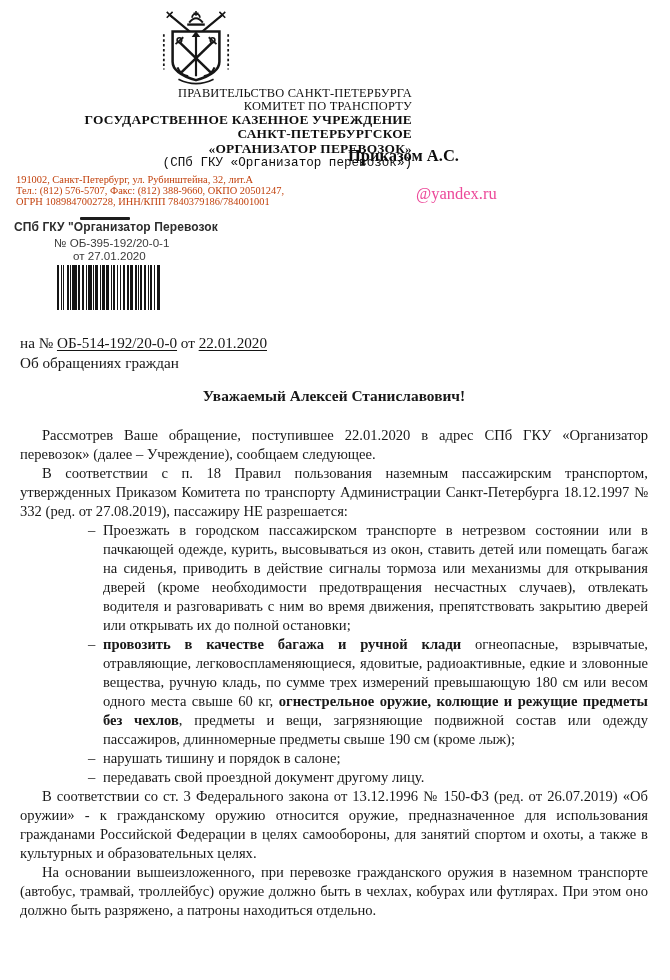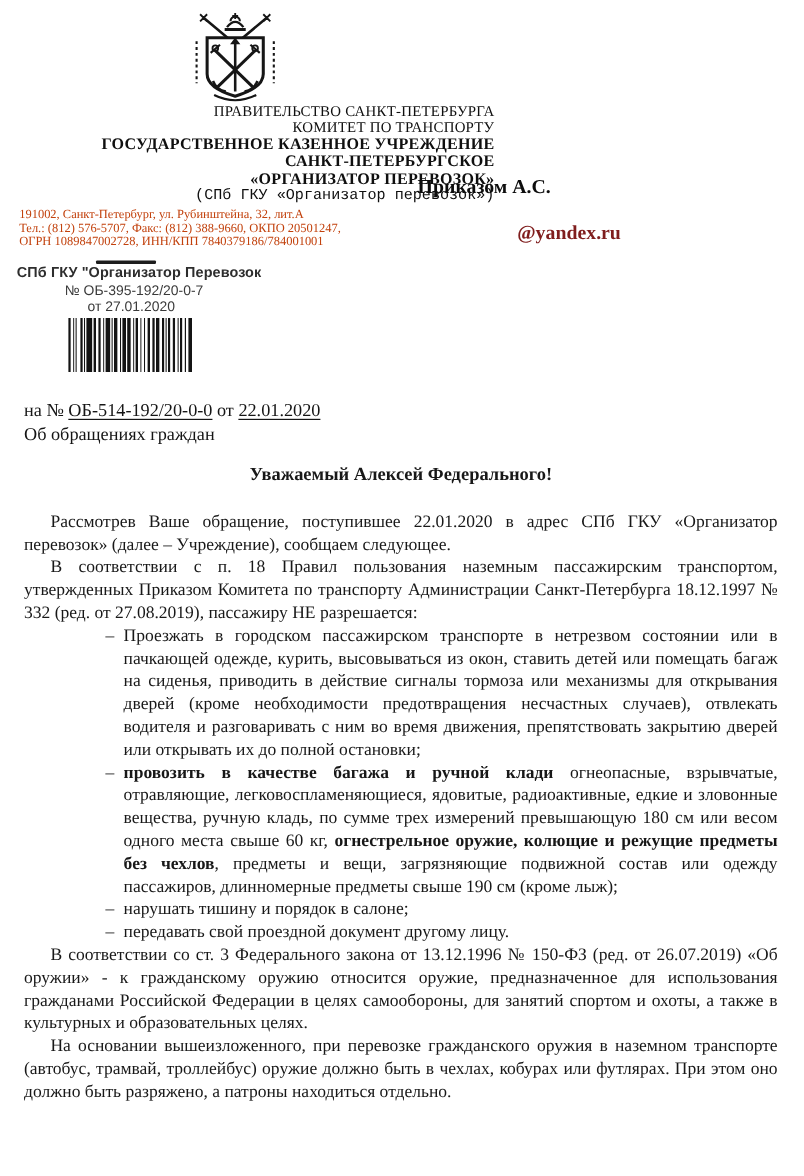--- a/index.html
+++ b/index.html
@@ -13,21 +13,21 @@
   }
   
   .crest{position:absolute;left:149px;top:8px;width:94px;height:78px;}
   .org-block{position:absolute;left:0;top:87px;width:412px;text-align:right;color:#0f0f0f;}
   .lh-reg{font-size:12.4px;line-height:13px;letter-spacing:.2px;}
   .lh-bold{font-size:13.4px;line-height:14.4px;font-weight:bold;letter-spacing:.2px;}
   .lh-sub{font-size:12.6px;line-height:14px;font-family:Liberation Mono, monospace;}
   .addr-block{position:absolute;left:0;top:174px;width:412px;color:#c2410c;margin-left:16px;}
   .addr-line{font-size:10.4px;line-height:11px;}
   .addressee{position:absolute;left:348px;top:146px;font-size:16.5px;font-weight:bold;color:#0d0d0d;}
-  .email{position:absolute;left:431px;top:184px;font-size:16.5px;font-weight:bold;color:#7f1d1d;}
+  .email{position:absolute;left:416px;top:184px;font-size:16.5px;font-weight:normal;color:#ec4899;}
   .lh-sep{position:absolute;left:80px;top:217px;width:50px;height:3px;background:#1d1d1d;border-radius:1px;}
   
   .stamp{font-family:"Liberation Sans", sans-serif;color:#333;}
   .stamp-org{position:absolute;left:14px;top:220px;font-size:12px;font-weight:bold;letter-spacing:.1px;color:#2d2d2d;}
   .stamp-num{position:absolute;left:54px;top:236px;font-size:11.6px;color:#3a3a3a;}
   .stamp-date{position:absolute;left:73px;top:249px;font-size:11.6px;color:#3a3a3a;}
   .barcode{position:absolute;left:57px;top:265px;height:45px;display:flex;align-items:stretch;}
   
   .ref-block{position:absolute;left:20px;top:333px;width:628px;font-size:15.2px;line-height:20px;color:#151515;}
   .ref-block .u{text-decoration:underline;text-underline-offset:2px;}
@@ -87,21 +87,21 @@
     <div class="addr-line">Тел.: (812) 576-5707, Факс: (812) 388-9660, ОКПО 20501247,</div>
     <div class="addr-line">ОГРН 1089847002728, ИНН/КПП 7840379186/784001001</div>
   </div>
 
   <div class="addressee">Приказом А.С.</div>
   <div class="email">@yandex.ru</div>
 
   <div class="lh-sep"></div>
 
   <div class="stamp stamp-org">СПб ГКУ "Организатор Перевозок</div>
-  <div class="stamp stamp-num">№ ОБ-395-192/20-0-7</div>
+  <div class="stamp stamp-num">№ ОБ-395-192/20-0-1</div>
   <div class="stamp stamp-date">от 27.01.2020</div>
   <div class="barcode">
       <div style="width: 2.4px; flex: 0 0 auto; background: rgb(20, 20, 20);"></div>
       <div style="width: 1.2px; flex: 0 0 auto; background: rgb(255, 255, 255);"></div>
       <div style="width: 1.2px; flex: 0 0 auto; background: rgb(20, 20, 20);"></div>
       <div style="width: 1.2px; flex: 0 0 auto; background: rgb(255, 255, 255);"></div>
       <div style="width: 1.2px; flex: 0 0 auto; background: rgb(20, 20, 20);"></div>
       <div style="width: 2.4px; flex: 0 0 auto; background: rgb(255, 255, 255);"></div>
       <div style="width: 2.4px; flex: 0 0 auto; background: rgb(20, 20, 20);"></div>
       <div style="width: 1.2px; flex: 0 0 auto; background: rgb(255, 255, 255);"></div>
@@ -163,21 +163,21 @@
     <div>
       <span>на №</span>
       <span class="u">ОБ-514-192/20-0-0</span>
       <span>от</span>
       <span class="u">22.01.2020</span>
     </div>
     <div>Об обращениях граждан</div>
   </div>
 
   <div class="body-text">
-    <div class="salutation">Уважаемый Алексей Федерального!</div>
+    <div class="salutation">Уважаемый Алексей Станиславович!</div>
     <p>Рассмотрев Ваше обращение, поступившее 22.01.2020 в адрес СПб ГКУ «Организатор перевозок» (далее – Учреждение), сообщаем следующее.</p>
     <p>В соответствии с п. 18 Правил пользования наземным пассажирским транспортом, утвержденных Приказом Комитета по транспорту Администрации Санкт-Петербурга 18.12.1997 № 332 (ред. от 27.08.2019), пассажиру НЕ разрешается:</p>
 
     <div class="list-item">
       <span class="dash">–</span>
       <span>Проезжать в городском пассажирском транспорте в нетрезвом состоянии или в пачкающей одежде, курить, высовываться из окон, ставить детей или помещать багаж на сиденья, приводить в действие сигналы тормоза или механизмы для открывания дверей (кроме необходимости предотвращения несчастных случаев), отвлекать водителя и разговаривать с ним во время движения, препятствовать закрытию дверей или открывать их до полной остановки;</span>
     </div>
     <div class="list-item">
       <span class="dash">–</span>
       <span class="bold">провозить в качестве багажа и ручной клади</span><span> огнеопасные, взрывчатые, отравляющие, легковоспламеняющиеся, ядовитые, радиоактивные, едкие и зловонные вещества, ручную кладь, по сумме трех измерений превышающую 180 см или весом одного места свыше 60 кг, </span><span class="bold">огнестрельное оружие, колющие и режущие предметы без чехлов</span><span>, предметы и вещи, загрязняющие подвижной состав или одежду пассажиров, длинномерные предметы свыше 190 см (кроме лыж);</span>

